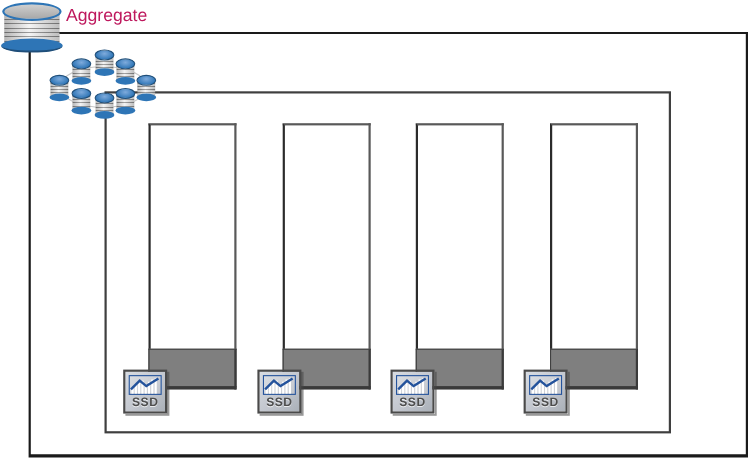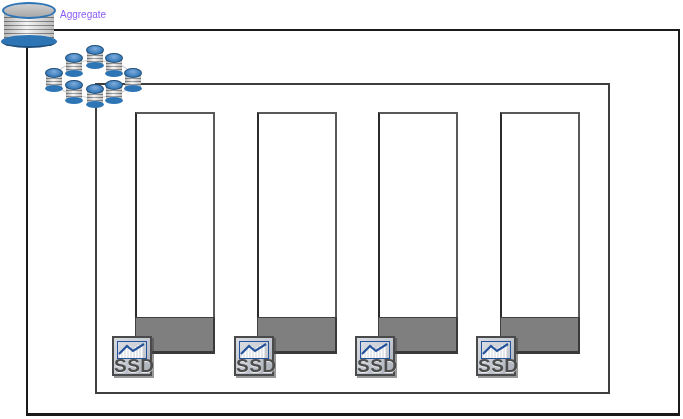--- a/index.html
+++ b/index.html
@@ -12,21 +12,21 @@
   .outer-box {
     position:absolute; left:26px; top:29px; width:654px; height:387px;
     border:2px solid #1a1a1a; border-bottom-width:3px; background:transparent; z-index:1;
   }
   .inner-box {
     position:absolute; left:95px; top:83px; width:515px; height:311px;
     border:2px solid #3f3f3f; background:transparent; z-index:1;
   }
   
   .diagram-label {
-    position:absolute; z-index:6; font-size:10px; line-height:18px; color:#8b5cf6;
+    position:absolute; z-index:6; font-size:16px; line-height:18px; color:#be185d;
     background:#fff; padding:0 3px; white-space:nowrap;
   }
   .label-aggregate { left:57px; top:6px; }
   .label-raid { left:149px; top:60px; }
   
   .disk {
     position:absolute; top:112px; width:80px; height:240px; background:#fff;
     border:2px solid #595959; border-left-color:#2b2b2b; border-bottom:none; z-index:2;
   }
   .disk-fill {
@@ -40,21 +40,21 @@
     border:2px solid #4a4a4a; background:linear-gradient(135deg,#d8dce2 0%,#c2c6ce 55%,#aab0b8 100%);
     box-shadow:2px 2px 0 rgba(70,70,70,.55);
   }
   .ssd-chart {
     position:absolute; left:3px; top:3px; width:30px; height:18px;
     border:1px solid #24539c; background:rgba(255,255,255,.12); display:block;
   }
   .ssd-chart svg { display:block; width:100%; height:100%; }
   .ssd-text {
     position:absolute; left:0; right:0; bottom:1px; text-align:center;
-    font-size:19px; font-weight:bold; letter-spacing:.5px; color:#4d4d4d;
+    font-size:11px; font-weight:bold; letter-spacing:.5px; color:#4d4d4d;
     text-shadow:0 1px 0 rgba(255,255,255,.7); line-height:14px;
   }
   
   .cyl-big {
     position:absolute; left:4px; top:9px; width:50px; height:34px; z-index:5;
     background:
       repeating-linear-gradient(to bottom, rgba(90,90,90,.55) 0 1px, rgba(252,252,252,.45) 1px 4px),
       linear-gradient(to right,#7e7e7e 0%,#eeeeee 45%,#8a8a8a 100%);
   }
   .cyl-big::before { 

